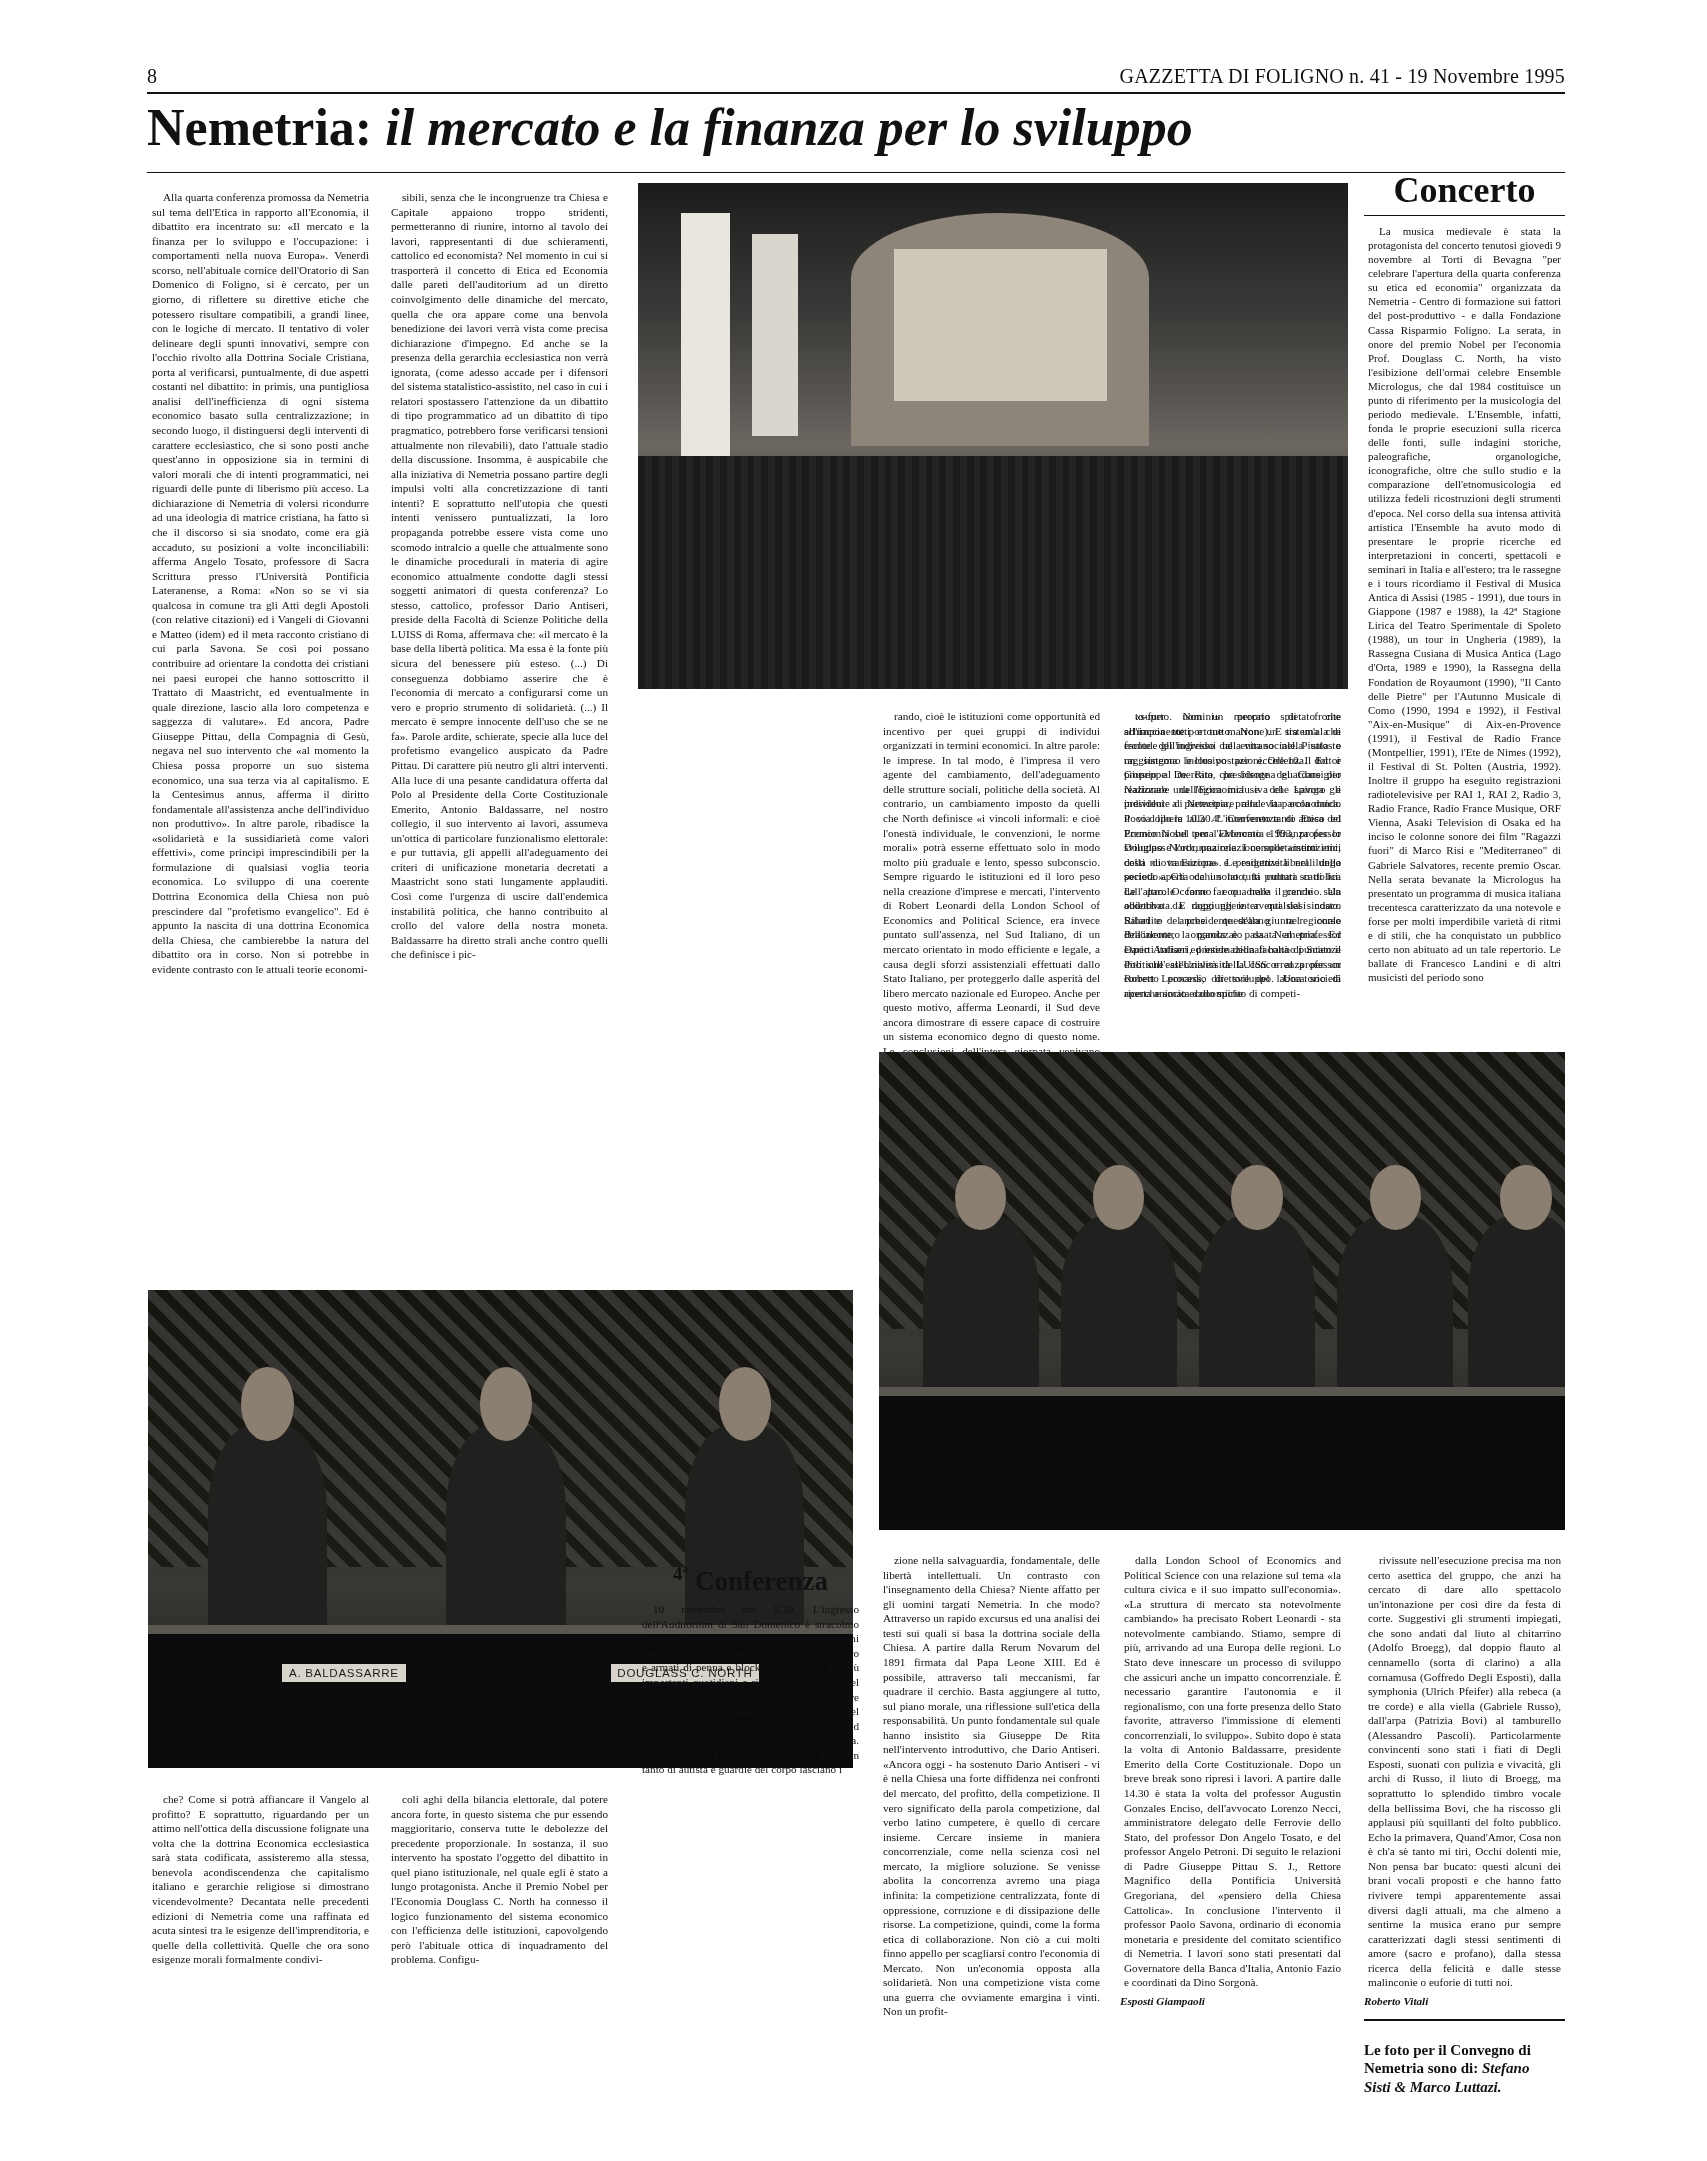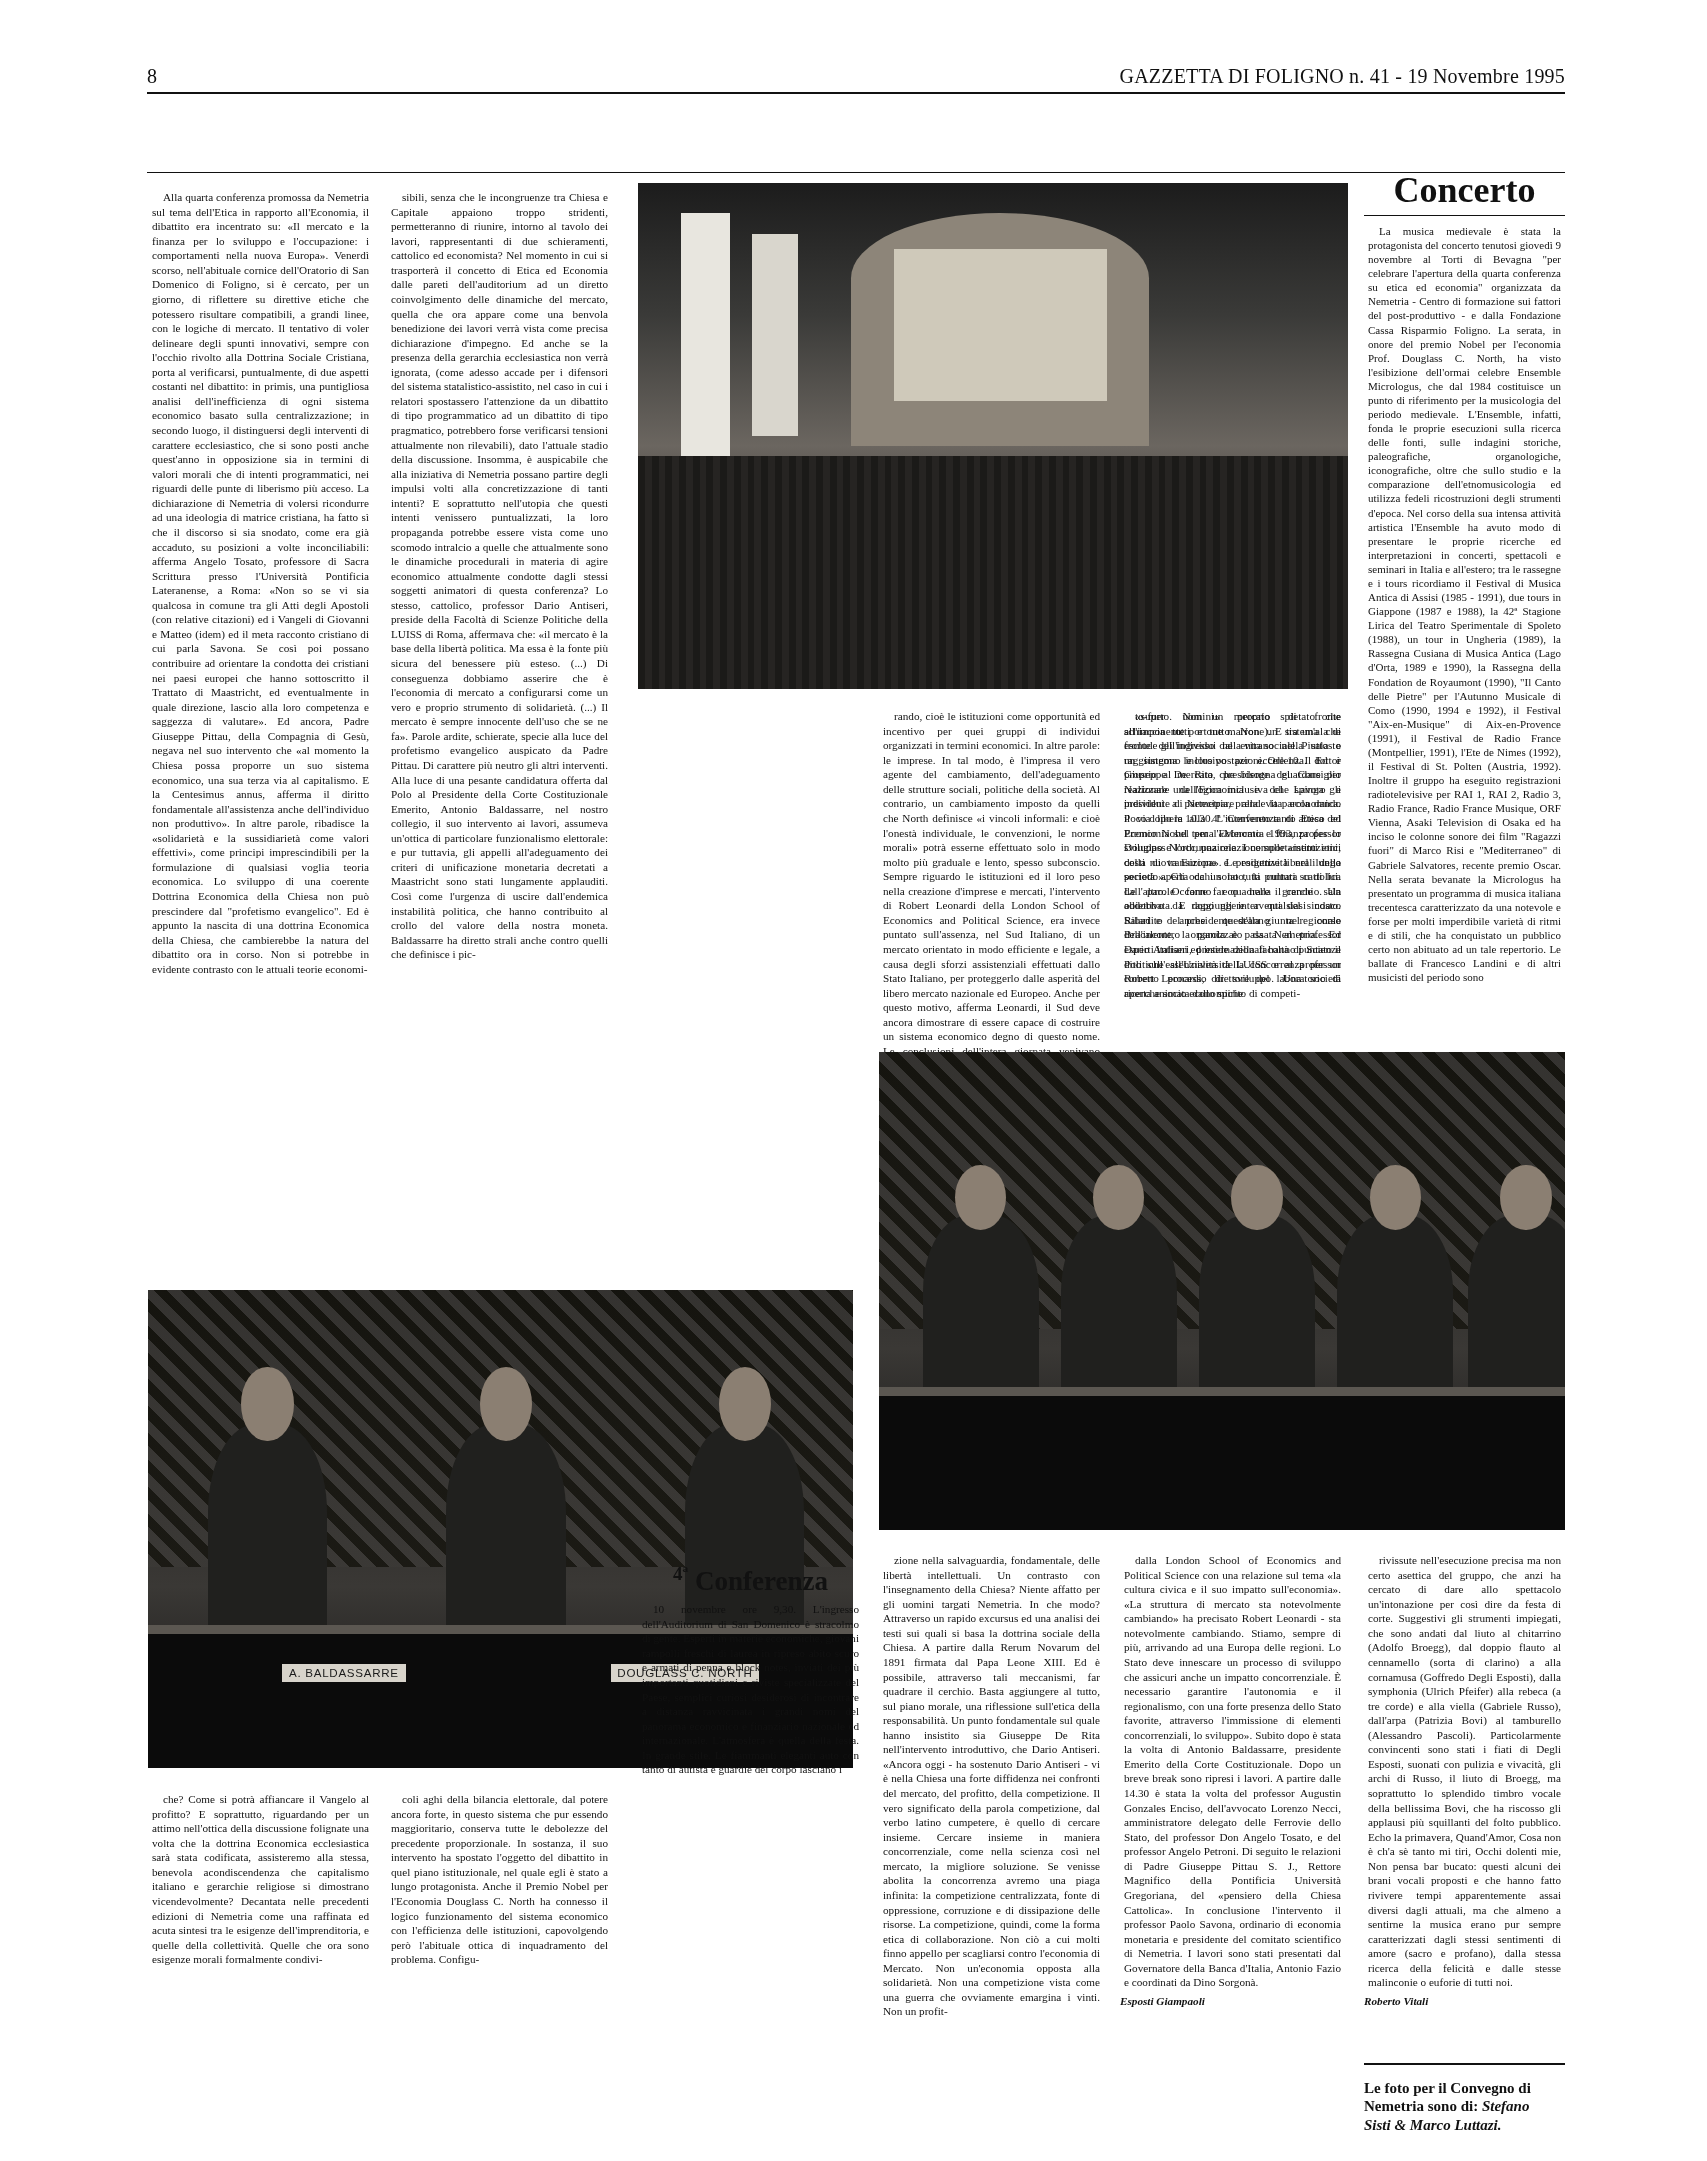--- a/index.html
+++ b/index.html
@@ -49,21 +49,21 @@
 
   
   .cq1{left:638px;top:1564px;width:225px;}
   .cq2{left:879px;top:1549px;width:225px;}
   .cq3{left:1120px;top:1549px;width:225px;}
   .cq4{left:1364px;top:1549px;width:201px;}
 
   .subhead{font-size:27px;font-weight:bold;font-family:"Liberation Serif",serif;text-align:center;margin-bottom:6.8px;line-height:1.05;}
   .subhead .sup{font-size:19px;vertical-align:super;}
 
-  .credit-box{position:absolute;left:1364px;top:2019px;width:201px;border-top:2px solid #111;padding-top:14px;font-size:15px;font-weight:bold;line-height:1.22;font-family:"Liberation Serif",serif;margin-top:44px;}
+  .credit-box{position:absolute;left:1364px;top:2019px;width:201px;border-top:2px solid #111;padding-top:20px;font-size:15px;font-weight:bold;line-height:1.22;font-family:"Liberation Serif",serif;}
   .credit-box .ital{font-style:italic;}
 
   
   .hall{position:relative;width:100%;height:100%;background:
      linear-gradient(180deg,#1c1c1c 0%,#3a3a38 26%,#6b6660 52%,#2e2c2a 74%,#141414 100%);}
   .hall .banner{position:absolute;left:6%;top:6%;width:7%;height:56%;background:#e8e6df;}
   .hall .banner2{position:absolute;left:16%;top:10%;width:6.5%;height:40%;background:#d9d6cd;}
   .hall .arch{position:absolute;left:30%;top:6%;width:42%;height:46%;background:#8d8579;border-radius:50% 50% 0 0 / 28% 28% 0 0;}
   .hall .screen{position:absolute;left:36%;top:13%;width:30%;height:30%;background:#cfc9ba;}
   .hall .crowd{position:absolute;left:0;bottom:0;width:100%;height:46%;
@@ -84,20 +84,23 @@
 <body>
 
 <div class="page">
 
   <div class="masthead">
     <span class="pagenum">8</span>
     <span class="paper">GAZZETTA DI FOLIGNO n. 41 - 19 Novembre 1995</span>
   </div>
   <div class="rule-top"></div>
 
+  <div class="headline">
+    <span>Nemetria:</span><span class="ital"> il mercato e la finanza per lo sviluppo</span>
+  </div>
   <div class="rule-under-head"></div>
 
   <div class="photo" id="photo-conference-hall">
     <div class="hall">
       <div class="banner"></div>
       <div class="banner2"></div>
       <div class="arch"></div>
       <div class="screen"></div>
       <div class="aisle"></div>
       <div class="crowd"></div>

